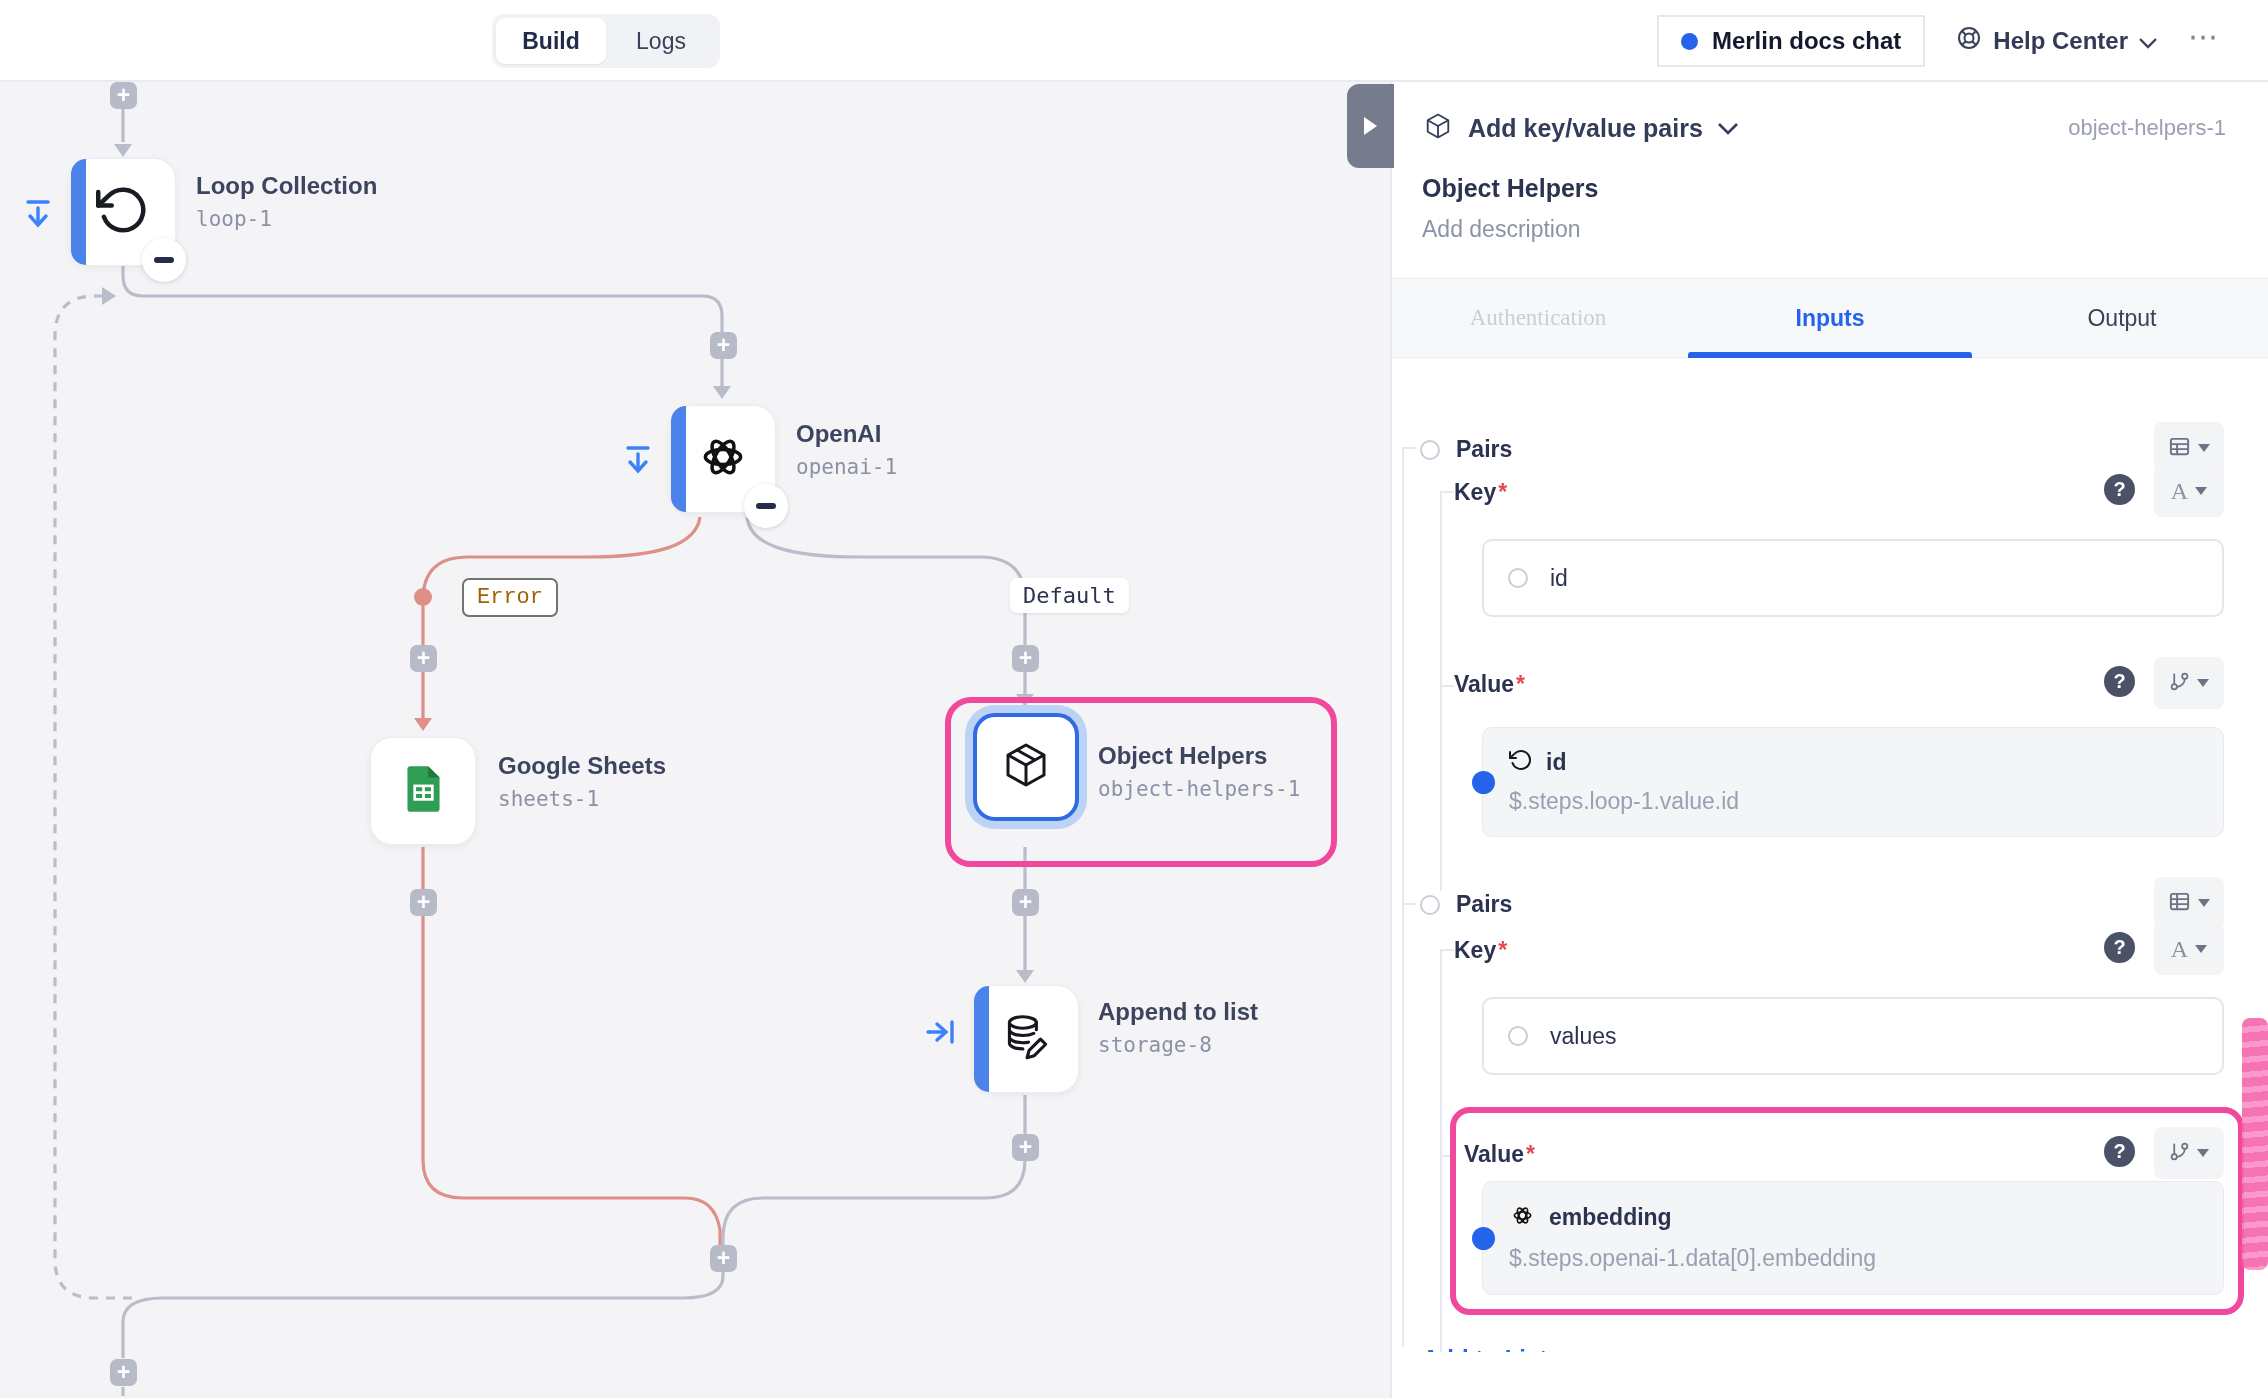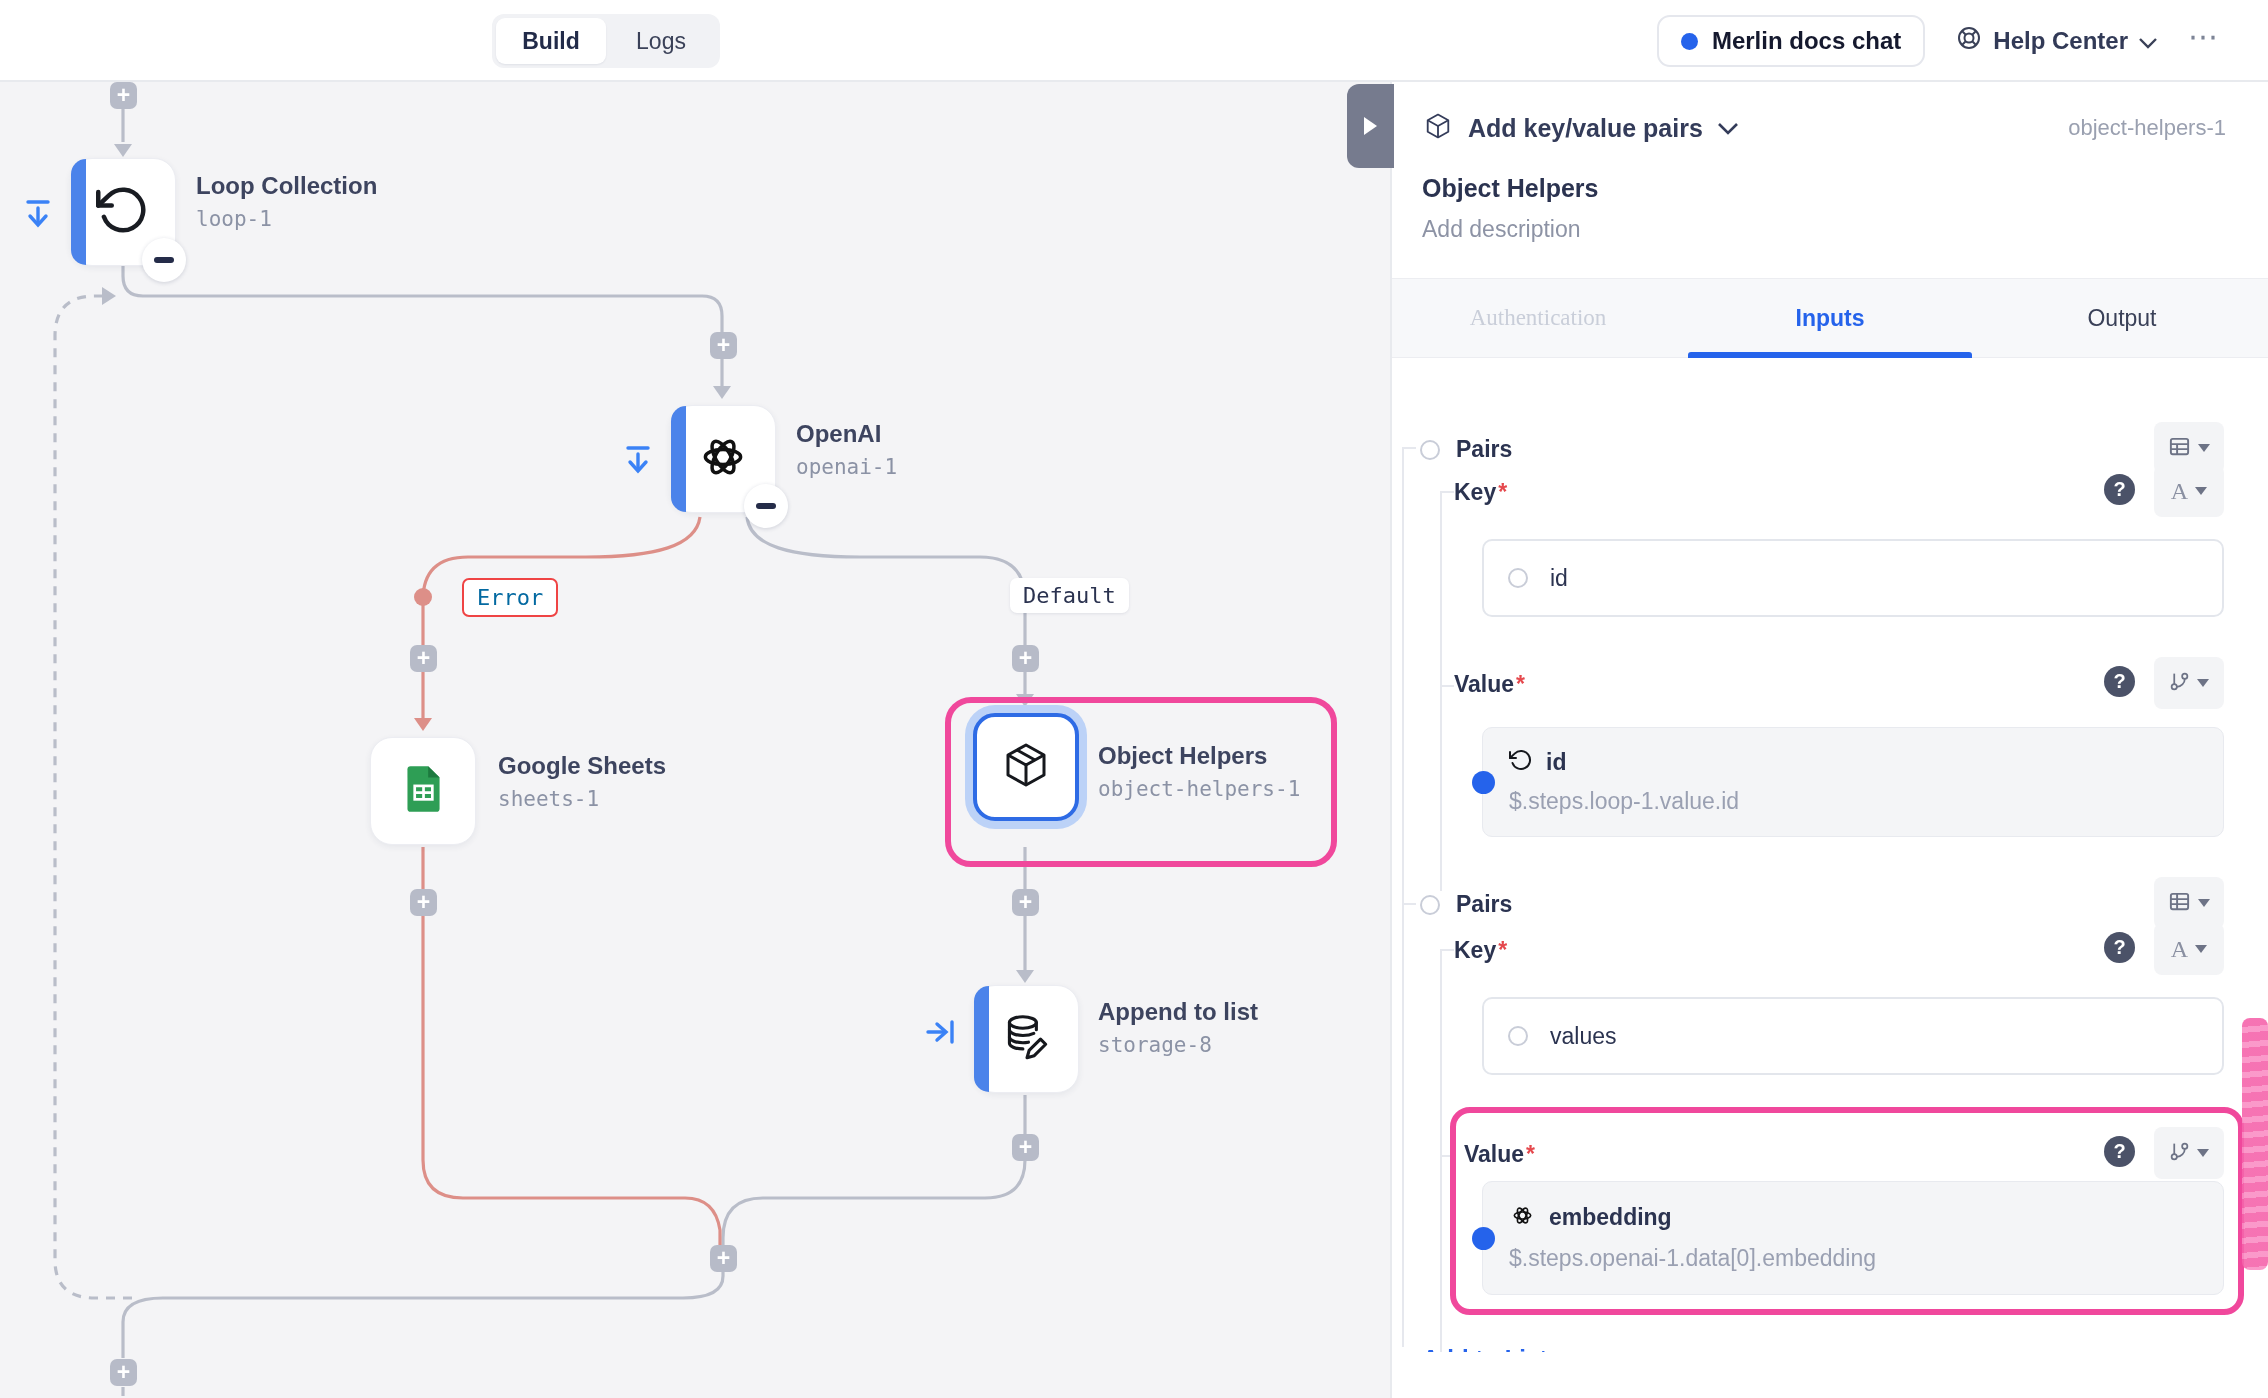--- a/index.html
+++ b/index.html
@@ -8,21 +8,21 @@
 
   
   .topbar { position:absolute; left:0; top:0; width:2268px; height:82px; background:#fff;
             border-bottom:2px solid #e8eaee; z-index:30; }
   .seg { position:absolute; left:492px; top:14px; height:54px; background:#f1f2f5;
          border-radius:12px; display:flex; align-items:center; padding:4px; }
   .seg-btn { min-width:110px; height:46px; display:flex; align-items:center; justify-content:center;
              font-size:23px; color:#3a4158; border-radius:9px; cursor:pointer; padding:0 20px; }
   .seg-btn.active { background:#fff; color:#222b49; font-weight:bold; box-shadow:0 1px 2px rgba(30,40,80,.08); }
   .topbar-right { position:absolute; right:48px; top:0; height:82px; display:flex; align-items:center; gap:30px; }
-  .chip { display:flex; align-items:center; gap:14px; border:2px solid #e5e7ed; border-radius:13px;
+  .chip { display:flex; align-items:center; gap:14px; border:2px solid #e5e7ed; border-radius:1px;
           padding:10px 22px; font-size:24px; font-weight:bold; color:#15192e; background:#fff; }
   .chip .dot { width:17px; height:17px; border-radius:50%; background:#2563eb; }
   .help { display:flex; align-items:center; gap:10px; font-size:24px; color:#323a57; font-weight:600; }
   .more { font-size:30px; color:#7d8496; letter-spacing:2px; line-height:1; padding-bottom:8px; }
 
   
   .canvas { position:absolute; left:0; top:82px; width:1390px; height:1316px; }
   svg.edges { position:absolute; left:0; top:0; z-index:1; }
   .plus { position:absolute; width:27px; height:27px; background:#b7bbc8; border-radius:7px;
           color:#fff; font-size:23px; font-weight:bold; display:flex; align-items:center;
@@ -35,21 +35,21 @@
   .node.selected { border:4px solid #2e6be5; box-shadow:0 0 0 8px #bcd2f7; }
   .minus-badge { position:absolute; width:44px; height:44px; background:#fff; border-radius:50%;
                  box-shadow:0 1px 4px rgba(40,50,90,.18); display:flex; align-items:center;
                  justify-content:center; z-index:6; }
   .minus-badge i { display:block; width:20px; height:6px; background:#252c49; border-radius:3px; }
   .node-label { position:absolute; z-index:5; }
   .node-title { font-size:24px; font-weight:bold; color:#3d445f; }
   .node-sub { font-size:21px; color:#8b92a5; font-family:"DejaVu Sans Mono", monospace; margin-top:7px; }
   .edge-label { position:absolute; z-index:5; font-family:"DejaVu Sans Mono", monospace;
                 font-size:22px; background:#fff; border-radius:7px; padding:5px 13px; }
-  .edge-label.error { border:2px solid #ef4444; color:#0369a1; }
+  .edge-label.error { border:2px solid #737373; color:#a16207;font-family:Liberation Mono, monospace; }
   .edge-label.default { color:#2b3350; box-shadow:0 1px 3px rgba(40,50,90,.10); }
   .side-icon { position:absolute; z-index:5; }
   .pink-box { position:absolute; border:6px solid #f0489c; border-radius:26px; z-index:7; pointer-events:none; }
 
   
   .panel { position:absolute; left:1390px; top:82px; width:878px; height:1390px; background:#fff;
            border-left:2px solid #e8eaee; z-index:20; }
   .panel-toggle { position:absolute; left:-45px; top:2px; width:47px; height:84px; background:#767b8e;
                   border-radius:12px 0 0 12px; display:flex; align-items:center; justify-content:center; }
   .panel-toggle i { display:block; width:0; height:0; border-left:13px solid #fff;

